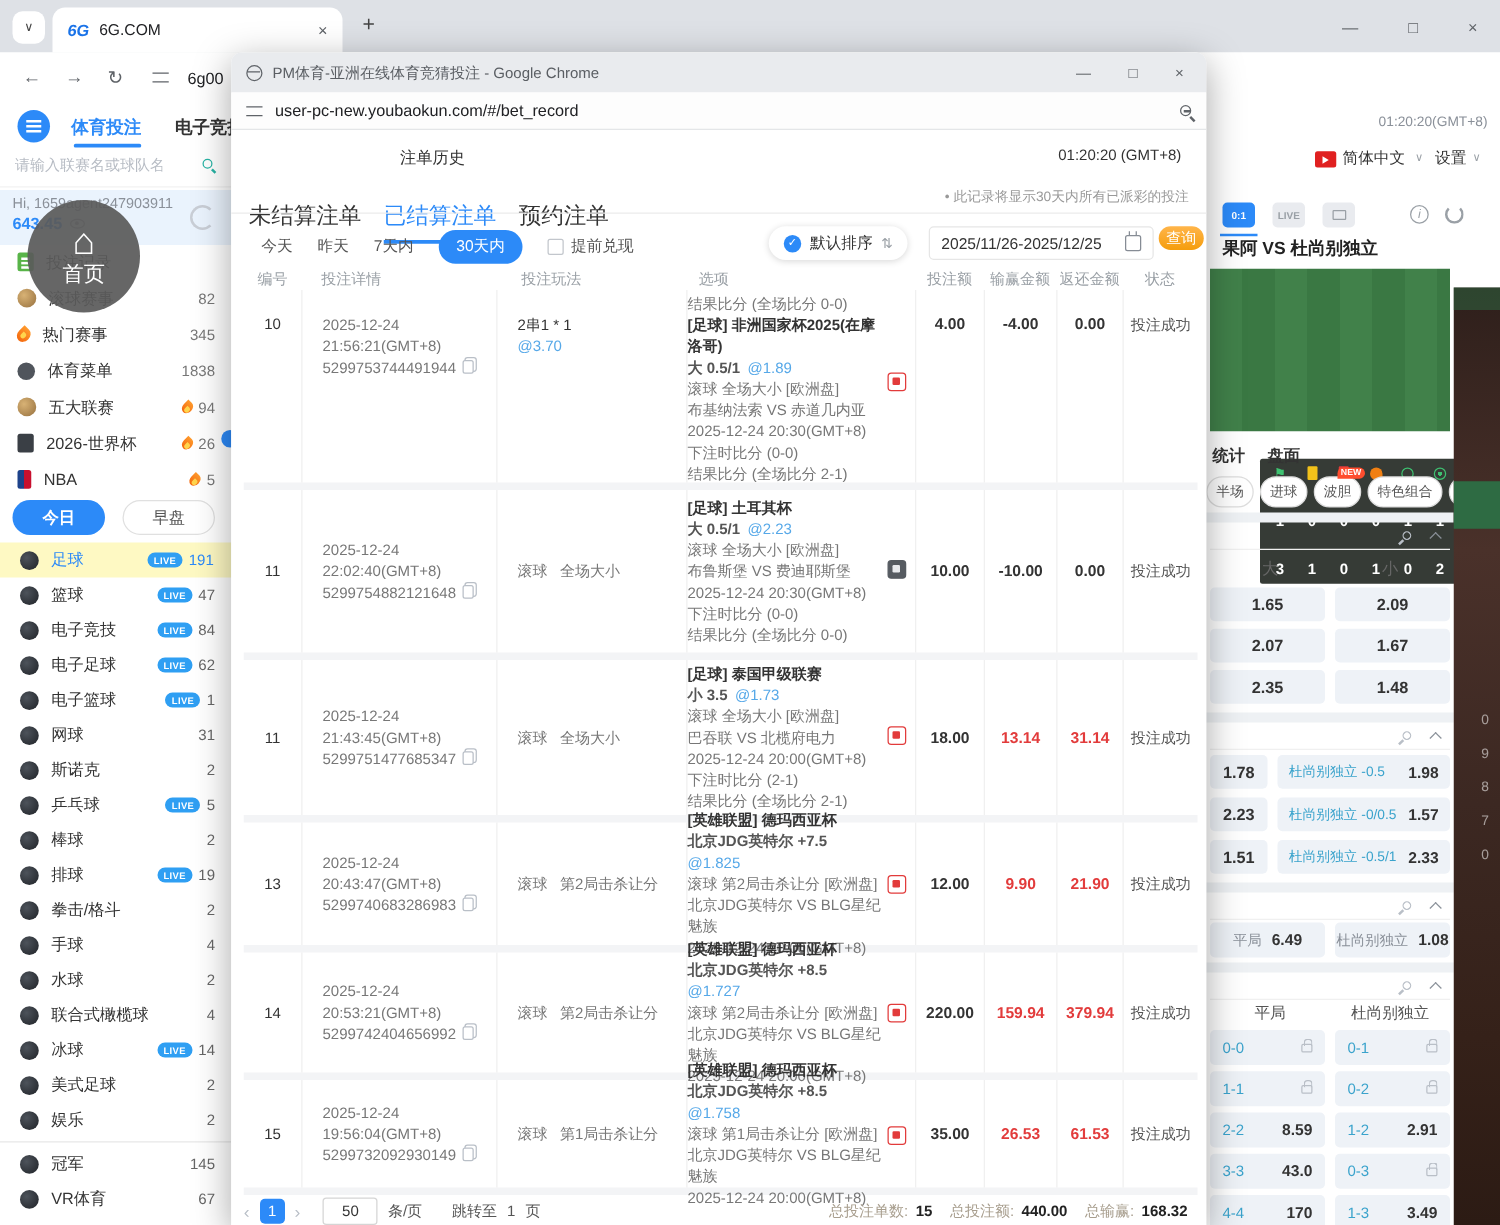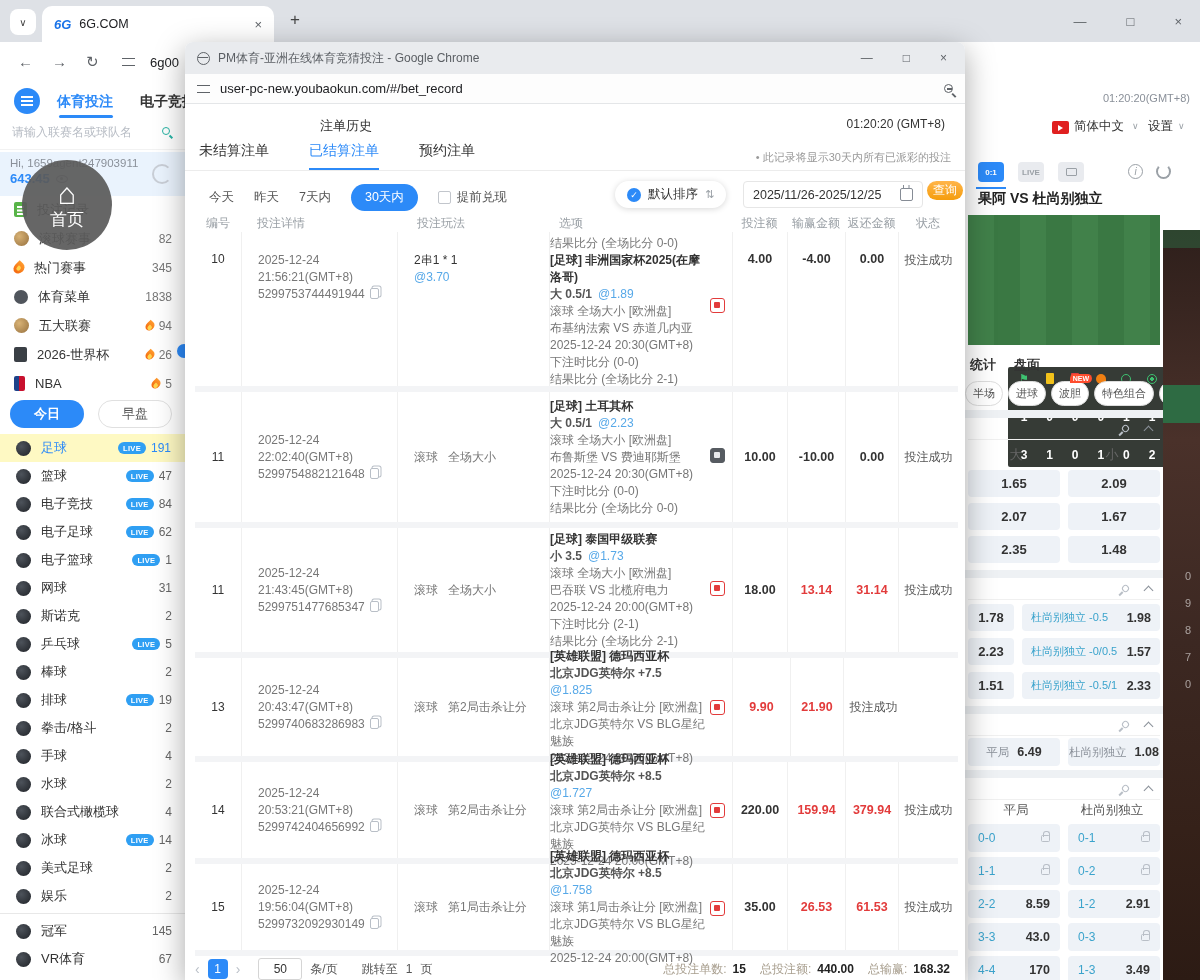--- a/index.html
+++ b/index.html
@@ -144,21 +144,21 @@
 .globe{width:13px;height:13px;border-radius:50%;border:1.5px solid #5f6368;position:relative;flex:0 0 auto}
 .globe::after{content:"";position:absolute;left:0;top:4px;width:10px;height:1.4px;background:#5f6368}
 .ptxt{font-size:12px;color:#5a5e63;flex:1}
 .pwc{display:flex;gap:30px;color:#5f6368;font-size:12px;padding-right:6px;align-items:center}
 .purl{height:30px;background:#fdfdfd;border-bottom:1px solid #e4e6e8;display:flex;align-items:center;padding:0 12px;gap:10px}
 .ptune{width:13px;height:8px;border-top:1.5px solid #5f6368;border-bottom:1.5px solid #5f6368}
 .url{font-size:13px;color:#202124;flex:1}
 .pbody{position:relative;height:876px;background:#fff}
 .rec-title{position:absolute;left:135px;top:13px;font-size:13px;color:#333}
 .rec-clock{position:absolute;right:20px;top:13px;font-size:12px;color:#333}
-.rtabs{position:absolute;left:14px;top:38px;display:flex;gap:40px;font-size:14px;color:#333}
+.rtabs{position:absolute;left:14px;top:56px;display:flex;gap:18px;font-size:18px;color:#333}
 .ptab{padding-bottom:8px}
 .ptab.on{color:#2c8af8;border-bottom:3px solid #2c8af8}
 .tabline{position:absolute;left:0;top:66px;width:780px;height:1px;background:#ececec}
 .note{position:absolute;right:14px;top:46px;font-size:11px;color:#999}
 .qrow{position:absolute;left:24px;top:80px;display:flex;align-items:center;gap:20px;font-size:12.5px;color:#555;height:26px}
 .qf.on{background:#2c8af8;color:#fff;border-radius:14px;padding:5px 14px}
 .chkwrap{display:flex;align-items:center;gap:6px}
 .chk{width:13px;height:13px;border:1px solid #c2c6cc;border-radius:2px;background:#fff}
 .sortpill{position:absolute;left:430px;top:77px;height:27px;display:flex;gap:7px;align-items:center;background:#fff;border-radius:16px;box-shadow:0 1px 6px rgba(0,0,0,.16);padding:0 12px;font-size:12.5px;color:#333}
 .chkc{width:14px;height:14px;border-radius:50%;background:#2c8af8;color:#fff;font-size:9px;display:flex;align-items:center;justify-content:center}
@@ -825,20 +825,21 @@
               <div class="ln t-gray"><span>滚球</span><span class="playgap"></span><span>第2局击杀让分</span></div>
             </div>
             <div class="bc c4">
               <div class="ln t-league">[英雄联盟] 德玛西亚杯</div>
               <div class="ln"><b>北京JDG英特尔 +7.5</b><span class="odds-blue"> @1.825</span></div>
               <div class="ln t-gray">滚球 第2局击杀让分 [欧洲盘]</div>
               <div class="ln t-gray">北京JDG英特尔 VS BLG星纪魅族</div>
               <div class="ln t-gray">2025-12-24 20:00(GMT+8)</div>
               <span class="sel-icon redic"></span>
             </div>
+            <div class="bc c5 amt">12.00</div>
             <div class="bc c6 amt red">9.90</div>
             <div class="bc c7 amt red">21.90</div>
             <div class="bc c8">投注成功</div>
           </div>
           <div class="bet-row" style="height: 102px;">
             <div class="bc c1 t-dark">14</div>
             <div class="bc c2">
               <div class="ln t-gray">2025-12-24 20:53:21(GMT+8)</div>
               <div class="ln t-gray">5299742404656992<span class="copy"></span></div>
             </div>

